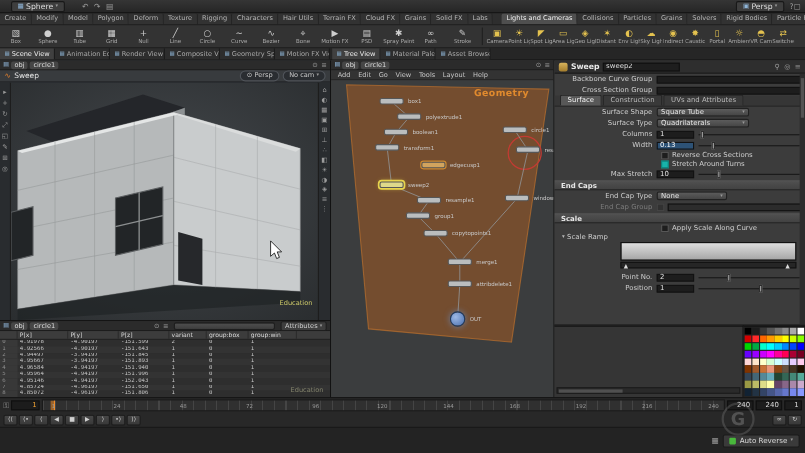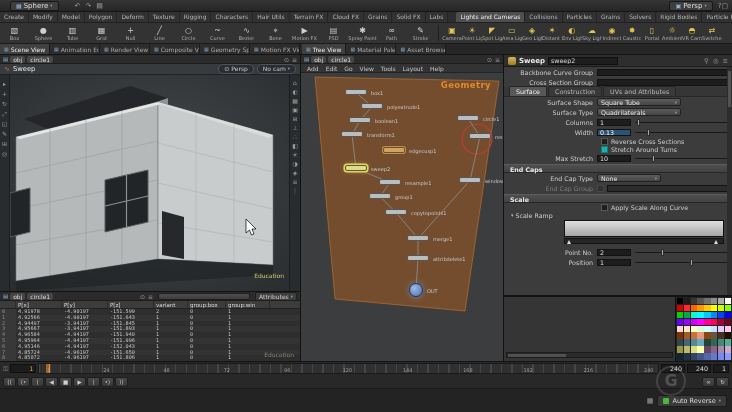--- a/index.html
+++ b/index.html
@@ -77,21 +77,21 @@
 #net-menus{height:9px;background:#333;display:flex;align-items:center;gap:1px;padding:0 3px;border-bottom:1px solid #232323}
 .nmenu{font-size:6px;color:#c5c5c5;padding:0 3px}
 #net-canvas{position:absolute;left:0;top:18px;right:0;bottom:0;overflow:hidden;background:#3b3d3e;background-image:radial-gradient(#45474a 0.5px,transparent 0.6px);background-size:12px 12px}
 #net-svg{position:absolute;left:0;top:0}
 .net-node{position:absolute;width:22px;height:6px;background:#babdbe;border:1px solid #565656;border-radius:2px;z-index:3}
 .net-node.selected{background:#ded98b;box-shadow:0 0 0 1.5px #e8d44d,0 0 5px rgba(240,220,80,.7)}
 .net-node.warn{background:#d1a45e;box-shadow:0 0 0 1px #cf8a2f}
 .net-label{position:absolute;left:25px;top:0;font-size:5px;color:#c9c9c9;white-space:nowrap}
 .net-out{position:absolute;width:14px;height:14px;border-radius:50%;background:radial-gradient(circle at 35% 35%,#9db9e6,#4a6fae);border:1px solid #203a5e;z-index:3;box-shadow:0 0 6px rgba(110,160,230,.6)}
 .net-out-label{position:absolute;left:17px;top:4px;font-size:5px;color:#c9c9c9}
-.backdrop-title{position:absolute;right:12px;top:7px;color:#e08a2e;font-size:8.5px;font-weight:bold;letter-spacing:.4px}
+.backdrop-title{position:absolute;right:22px;top:7px;color:#e08a2e;font-size:8.5px;font-weight:bold;letter-spacing:.4px}
 
 
 #param-pane{position:absolute;left:504px;top:55px;width:228px;height:241px;background:#3c3c3c;overflow:hidden;border-bottom:1px solid #121212}
 #pp-head{height:12px;background:#2e2e2e;display:flex;align-items:center;gap:3px;padding:0 4px;border-bottom:1px solid #1b1b1b}
 .pp-nodeicon{width:8px;height:8px;background:linear-gradient(#d8b45c,#a37c2c);border-radius:2px;flex:none}
 .pp-type{font-size:7px;font-weight:bold;color:#ececec}
 .pp-name{width:70px;height:8px;background:#1e1e1e;border:1px solid #101010;color:#ddd;font-size:6.3px;font-family:inherit;padding:0 2px}
 .pp-hicons{margin-left:auto;display:flex;gap:4px;color:#9a9a9a;font-size:6.5px}
 .prow{display:flex;align-items:center;height:10px;padding:0 5px}
 .plabel{width:88px;text-align:right;padding-right:4px;font-size:6.3px;color:#cdcdcd;white-space:nowrap;overflow:hidden;flex:none}

